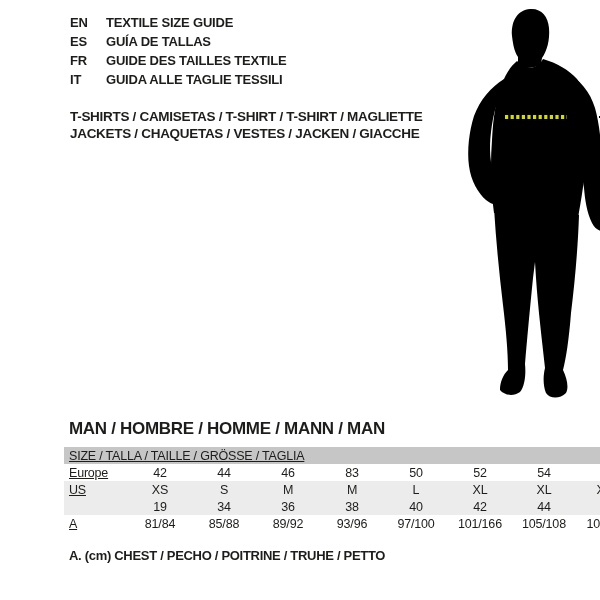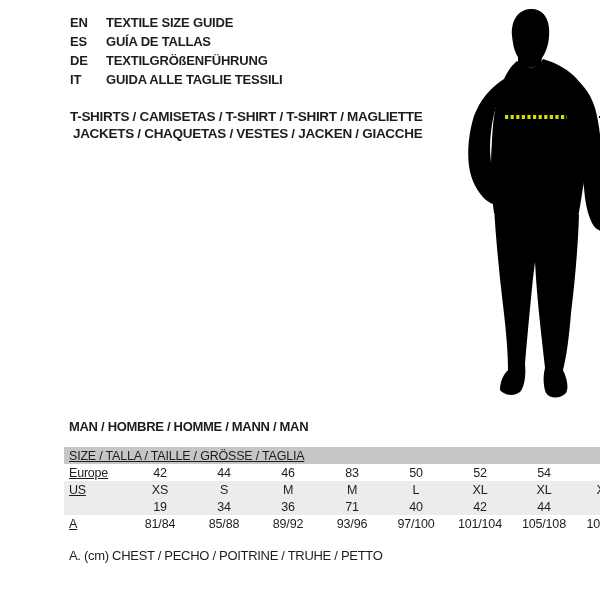--- a/index.html
+++ b/index.html
@@ -6,51 +6,51 @@
   .canvas{
     position:relative;width:594px;height:600px;background:#ffffff;
     font-family:"Liberation Sans","DejaVu Sans",sans-serif;
     color:#1d1d1b;overflow:hidden;margin-left:48px;
   }
   
   .lang-block{position:absolute;left:22px;top:13px;}
   .lang-row{line-height:19px;font-size:13px;font-weight:700;letter-spacing:-0.2px;white-space:nowrap;}
   .lang-code{display:inline-block;width:36px;}
   
-  .category-block{position:absolute;left:22px;top:108px;text-align:right;}
+  .category-block{position:absolute;left:22px;top:108px;}
   .category-block div{line-height:17px;font-size:13.5px;font-weight:700;letter-spacing:-0.3px;white-space:nowrap;}
   
   .figure{position:absolute;left:395px;top:0px;width:205px;height:410px;}
   
-  .section-title{position:absolute;left:21px;top:419px;font-size:13px;font-weight:700;letter-spacing:-0.3px;text-align:right;}
+  .section-title{position:absolute;left:21px;top:419px;font-size:17px;font-weight:700;letter-spacing:-0.3px;text-align:right;}
   
   .size-table{
     position:absolute;left:16px;top:447px;width:576px;
     border-collapse:collapse;table-layout:fixed;
     font-size:12.5px;letter-spacing:-0.2px;
   }
   .size-table th{
     background:#c6c6c6;height:15px;text-align:left;
     font-weight:400;font-size:12.5px;padding:1px 0 1px 5px;text-decoration:underline;
   }
   .size-table td{height:17px;text-align:center;padding:0;font-weight:400;}
   .size-table td.row-label{text-align:left;padding-left:5px;width:68px;text-decoration:underline;}
   .size-table tr.shaded td{background:#ececec;}
   
-  .footnote{position:absolute;left:21px;top:548px;font-size:13px;font-weight:400;letter-spacing:-0.3px;}
+  .footnote{position:absolute;left:21px;top:548px;font-size:13px;font-weight:700;letter-spacing:-0.3px;}
 </style>
 </head>
 <body>
 
 <div class="canvas">
 
   <div class="lang-block" id="lang-block">
       <div class="lang-row"><span class="lang-code">EN</span><span>TEXTILE SIZE GUIDE</span></div>
       <div class="lang-row"><span class="lang-code">ES</span><span>GUÍA DE TALLAS</span></div>
-      <div class="lang-row"><span class="lang-code">DE</span><span>TEXTILGRÖßENFÜHRUNG</span></div>
+      <div class="lang-row"><span class="lang-code">FR</span><span>GUIDE DES TAILLES TEXTILE</span></div>
       <div class="lang-row"><span class="lang-code">IT</span><span>GUIDA ALLE TAGLIE TESSILI</span></div>
     </div>
 
   <div class="category-block">
     <div>T-SHIRTS / CAMISETAS / T-SHIRT / T-SHIRT / MAGLIETTE</div>
     <div>JACKETS / CHAQUETAS / VESTES / JACKEN / GIACCHE</div>
   </div>
 
   <svg class="figure" viewBox="395 0 205 410" aria-hidden="true">
 
@@ -100,34 +100,34 @@
           <td>L</td>
           <td>XL</td>
           <td>XL</td>
           <td>XXL</td>
         </tr>
         <tr class="shaded">
           <td class="row-label"></td>
           <td>19</td>
           <td>34</td>
           <td>36</td>
-          <td>71</td>
+          <td>38</td>
           <td>40</td>
           <td>42</td>
           <td>44</td>
           <td>46</td>
         </tr>
         <tr>
           <td class="row-label">A</td>
           <td>81/84</td>
           <td>85/88</td>
           <td>89/92</td>
           <td>93/96</td>
           <td>97/100</td>
-          <td>101/104</td>
+          <td>101/166</td>
           <td>105/108</td>
           <td>109/112</td>
         </tr>
       </tbody>
   </table>
 
   <div class="footnote">A. (cm) CHEST / PECHO / POITRINE / TRUHE / PETTO</div>
 
 </div>
 

